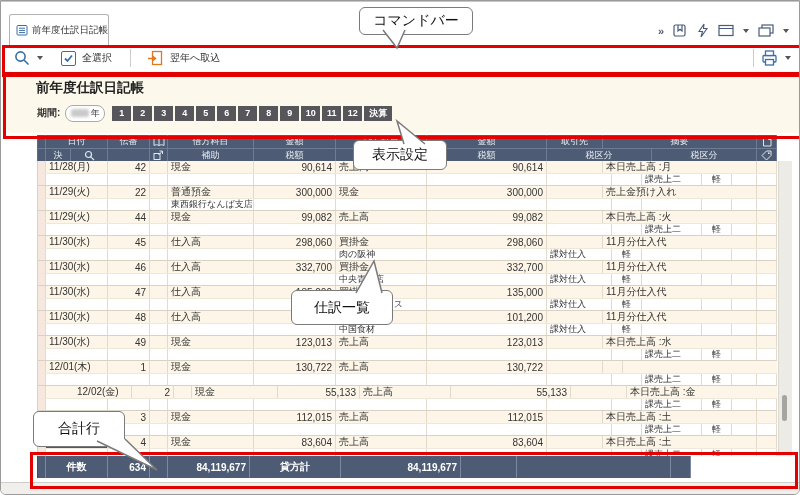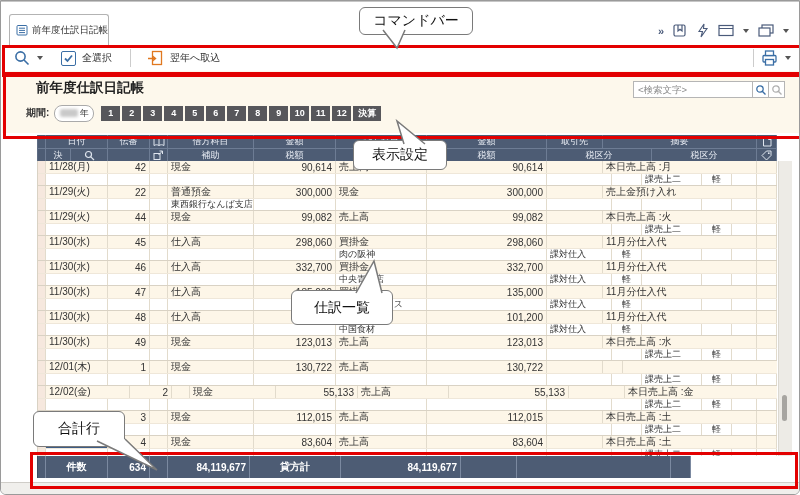--- a/index.html
+++ b/index.html
@@ -21,21 +21,21 @@
   #cmdbar{position:absolute;left:0;top:44px;width:100%;height:26px;background:#fff;}
   #cmdleft{position:absolute;left:12px;top:47px;display:flex;align-items:center;gap:6px;height:20px;}
   .vsep{width:1px;height:18px;background:#ccc;}
   .cmdlabel{font-size:10px;color:#333;}
   #chk{width:13px;height:13px;border:1.4px solid #3a6ea5;border-radius:2px;background:#fff;
        display:flex;align-items:center;justify-content:center;box-sizing:content-box;}
   #printgrp{position:absolute;right:8px;top:47px;display:flex;align-items:center;gap:6px;height:20px;}
   
   #panel{position:absolute;left:1px;top:70px;width:797px;height:62px;background:var(--panel-cream);}
   #ptitle{position:absolute;left:35px;top:78px;font-size:13.5px;font-weight:bold;color:#222;}
-  #periodrow{position:absolute;left:25px;top:104px;display:flex;align-items:center;height:16px;}
+  #periodrow{position:absolute;left:36px;top:104px;display:flex;align-items:center;height:16px;}
   #plabel{font-size:10px;font-weight:bold;color:#333;margin-right:5px;}
   #yearpill{width:38px;height:15px;background:#fff;border:1px solid #aaa;border-radius:8px;
             display:flex;align-items:center;justify-content:center;gap:2px;margin-right:7px;}
   .yearblur{width:18px;height:8px;background:#c9c9c9;border-radius:2px;filter:blur(1.5px);}
   #yearpill .ys{font-size:9px;color:#333;}
   #months{display:flex;}
   .mbtn{width:19px;height:15px;margin-right:2px;background:var(--month-button-gray);color:#fff;
         font-size:9px;font-weight:bold;display:flex;align-items:center;justify-content:center;cursor:pointer;}
   .mbtn.settle{width:28px;}
   #searchgrp{position:absolute;left:632px;top:80px;display:flex;align-items:center;height:17px;}
@@ -185,35 +185,20 @@
         <span class="mbtn">6</span>
         <span class="mbtn">7</span>
         <span class="mbtn">8</span>
         <span class="mbtn">9</span>
         <span class="mbtn">10</span>
         <span class="mbtn">11</span>
         <span class="mbtn">12</span>
       </span>
     <span class="mbtn settle">決算</span>
   </div>
-  <div id="searchgrp">
-    <input id="searchinput" placeholder="&lt;検索文字&gt;" style="">
-    <span class="sbtn">
-      <svg width="12" height="12" viewBox="0 0 12 12">
-          <circle cx="5" cy="5" r="3.2" fill="none" stroke="#3a6ea5" stroke-width="1.3"></circle>
-          <line x1="7.3" y1="7.3" x2="10.5" y2="10.5" stroke="#3a6ea5" stroke-width="1.3"></line>
-        </svg>
-    </span>
-    <span class="sbtn">
-      <svg width="12" height="12" viewBox="0 0 12 12">
-          <circle cx="5" cy="5" r="3.2" fill="none" stroke="#b0b0b0" stroke-width="1.3"></circle>
-          <line x1="7.3" y1="7.3" x2="10.5" y2="10.5" stroke="#b0b0b0" stroke-width="1.3"></line>
-        </svg>
-    </span>
-  </div>
 
   <div id="thead">
     <div class="hrow">
       <div class="hc" style="width:8px"></div>
       <div class="hc" style="width:62px">日付</div>
       <div class="hc" style="width:42px">伝番</div>
       <div class="hc" style="width:18px">
         <svg width="12" height="10" viewBox="0 0 12 10">
             <path d="M1 1.5 C2.5 .5 4.5 .5 6 1.5 C7.5 .5 9.5 .5 11 1.5 V8.5 C9.5 7.5 7.5 7.5 6 8.5 C4.5 7.5 2.5 7.5 1 8.5 Z M6 1.5 V8.5" fill="none" stroke="#dfe5ee" stroke-width="1"></path>
           </svg>
@@ -518,21 +503,21 @@
         <div class="c tr" style="width: 120px;"></div>
         <div class="c tl" style="width: 65px;"></div>
         <div class="c tc" style="width: 30px;"></div>
         <div class="c tl" style="width: 60px;">課売上二</div>
         <div class="c tc" style="width: 30px;">軽</div>
         <div class="c " style="width: 25px;"></div>
         <div class="c " style="width: 20px;"></div>
       </div>
       <div class="row main">
         <div class="c selc" style="width: 8px;"></div>
-        <div class="c tl" style="width: 84px;">12/02(金)</div>
+        <div class="c tl" style="width: 58px; margin-left: 28px;">12/02(金)</div>
         <div class="c tr" style="width: 42px;">2</div>
         <div class="c " style="width: 18px;"></div>
         <div class="c tl" style="width: 86px;">現金</div>
         <div class="c tr" style="width: 82px;">55,133</div>
         <div class="c tl" style="width: 91px;">売上高</div>
         <div class="c tr" style="width: 120px;">55,133</div>
         <div class="c tl" style="width: 56px;"></div>
         <div class="c tl" style="width: 154px;">本日売上高 :金</div>
         <div class="c " style="width: 20px;"></div>
       </div>

